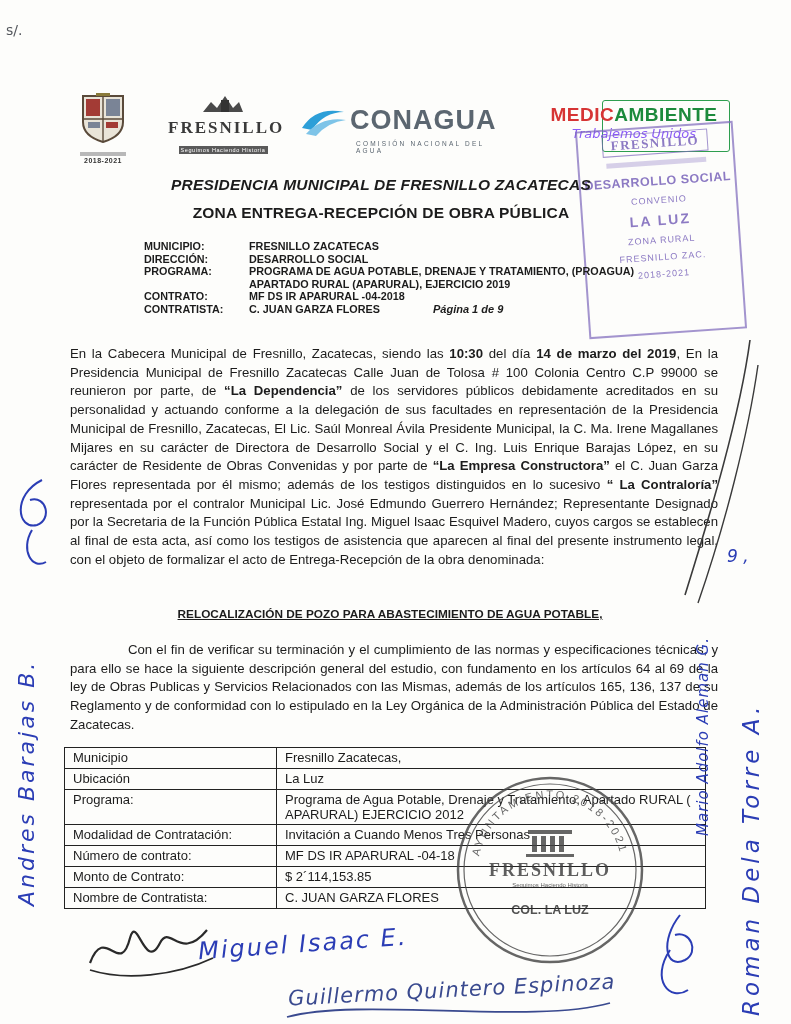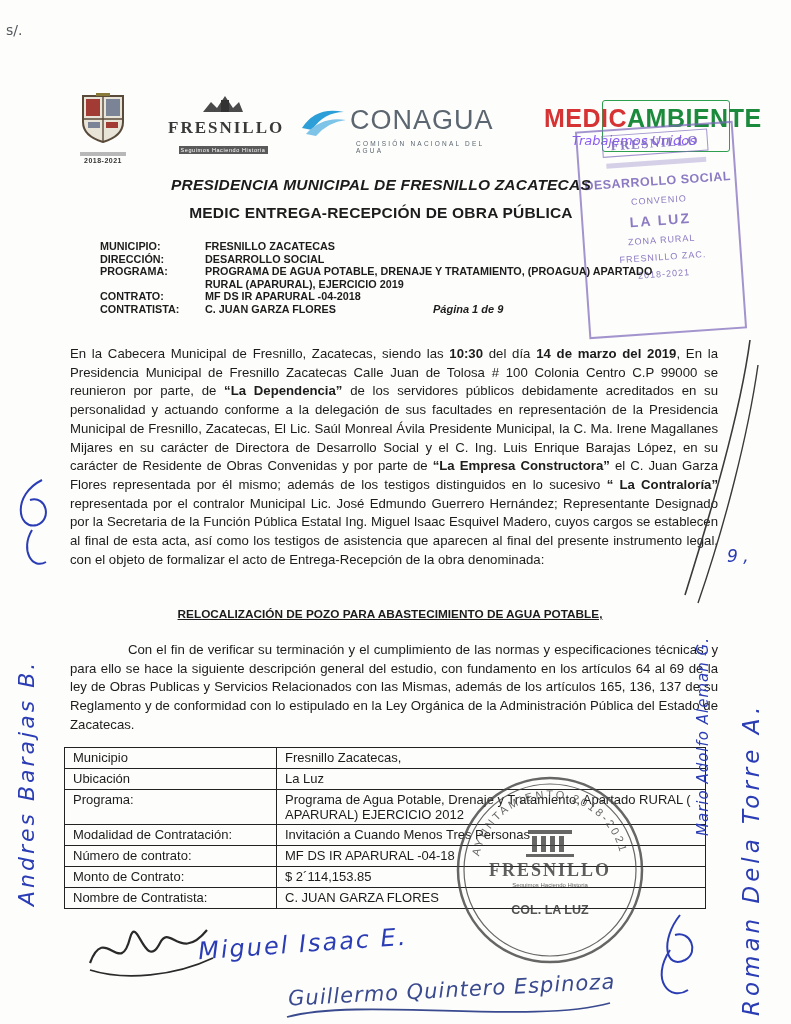--- a/index.html
+++ b/index.html
@@ -15,39 +15,39 @@
   .shield { position:absolute; left:72px; top:4px; width:62px; text-align:center; }
   .shield .cap { font-size:7px; font-weight:bold; color:#333; margin-top:1px; letter-spacing:.5px; }
   .shield .blur { height:4px; width:46px; margin:2px auto 0; background:#b8b8b8; }
 
   .freslogo { position:absolute; left:168px; top:6px; width:110px; text-align:center; color:#333; }
   .freslogo .nm { font-family:"Liberation Serif", serif; font-weight:bold; font-size:17px; letter-spacing:2px; color:#3a3a3a; }
   .freslogo .tg { font-size:5.5px; letter-spacing:.6px; color:#fff; background:#5a5a5a; padding:1px 2px; display:inline-block; margin-top:1px; }
 
   .conagua { position:absolute; left:298px; top:14px; width:210px; color:#5b6670; }
   .conagua .row { display:flex; align-items:center; }
-  .conagua .nm { font-size:27px; font-weight:normal; letter-spacing:1px; }
+  .conagua .nm { font-size:27px; font-weight:bold; letter-spacing:1px; }
   .conagua .tg { font-size:6.5px; letter-spacing:2.2px; margin-top:2px; margin-left:58px; }
 
   .medic { position:absolute; left:544px; top:16px; width:180px; text-align:center; }
   .medic .box { position:absolute; left:58px; top:-4px; width:128px; height:52px; border:1.5px solid #2e9e4f; border-radius:3px; }
-  .medic .nm { font-size:25px; font-weight:bold; letter-spacing:.5px; position:relative; }
+  .medic .nm { font-size:19px; font-weight:bold; letter-spacing:.5px; position:relative; }
   .medic .p1 { color:#d63434; }
   .medic .p2 { color:#1c8a3c; }
   .medic .tg { font-size:13px; font-style:italic; color:#8b5cf6; position:relative; font-family:"DejaVu Sans", sans-serif; }
 
   
   .title1, .title2 { position:absolute; left:0; width:762px; text-align:center; font-weight:bold; font-size:15.5px; letter-spacing:.2px; }
   .title1 { top:176px;font-style:italic; }
   .title2 { top:204px; }
 
   
   .meta { position:absolute; left:100px; top:240px; width:560px; font-size:10.8px; font-weight:bold; line-height:12.6px; }
   .meta .mrow { display:flex; }
-  .meta .ml { flex:0 0 105px; }
+  .meta .ml { flex:0 0 105px;margin-left:44px; }
   .meta .mv { flex:1; max-width:455px; }
   .pagenum { position:absolute; left:433px; top:303px; font-size:11px; font-weight:bold; font-style:italic; }
 
   
   .body1 { position:absolute; left:70px; top:345px; width:648px; font-size:13.2px; line-height:18.7px; text-align:justify; }
   .heading { position:absolute; left:0; top:607px; width:780px; text-align:center; font-size:11.8px; font-weight:bold; line-height:15.5px; text-decoration:underline; }
   .body2 { position:absolute; left:70px; top:641px; width:648px; font-size:13.2px; line-height:18.7px; text-align:justify; text-indent:58px; }
 
   
   .dtable { position:absolute; left:64px; top:747px; width:642px; border:1.5px solid #222; border-bottom:none; font-size:13px; }
@@ -137,21 +137,21 @@
     <div class="pblur"></div>
     <div class="l-big">DESARROLLO SOCIAL</div>
     <div class="l-sm">CONVENIO</div>
     <div class="l-luz">LA LUZ</div>
     <div class="l-sm">ZONA RURAL</div>
     <div class="l-sm">FRESNILLO ZAC.</div>
     <div class="l-sm">2018-2021</div>
   </div>
 
   <div class="title1">PRESIDENCIA MUNICIPAL DE FRESNILLO ZACATECAS</div>
-  <div class="title2">MEDIC ENTREGA-RECEPCIÓN DE OBRA PÚBLICA</div>
+  <div class="title2">ZONA ENTREGA-RECEPCIÓN DE OBRA PÚBLICA</div>
 
   <div class="meta">
     <div class="mrow">
       <div class="ml">MUNICIPIO:</div>
       <div class="mv">FRESNILLO ZACATECAS</div>
     </div>
     <div class="mrow">
       <div class="ml">DIRECCIÓN:</div>
       <div class="mv">DESARROLLO  SOCIAL</div>
     </div>

